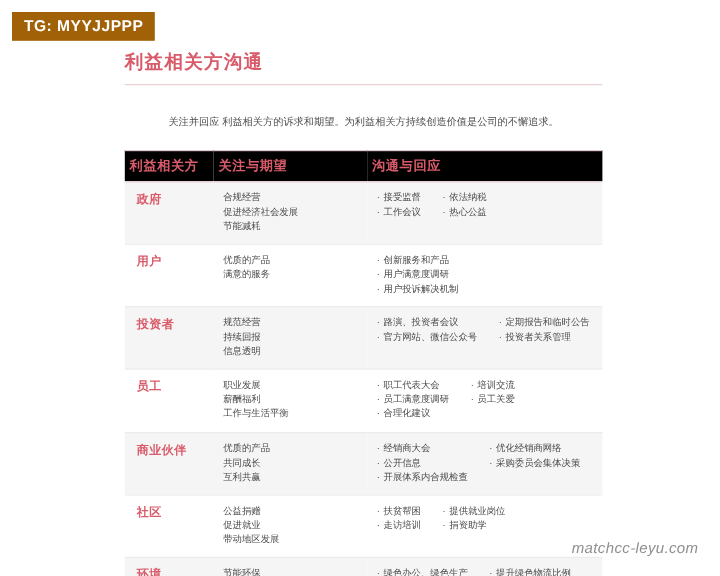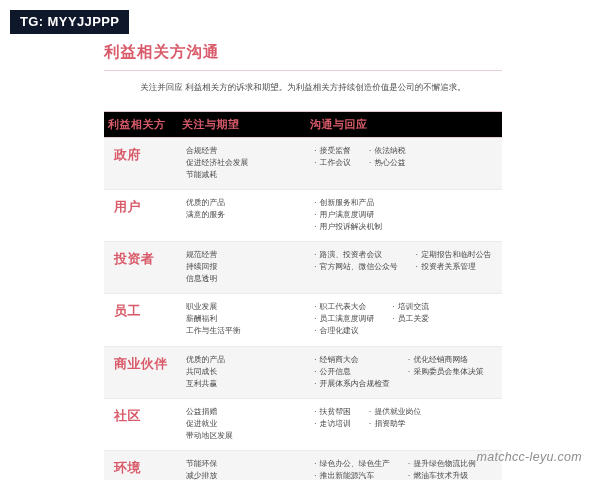--- a/index.html
+++ b/index.html
@@ -13,21 +13,21 @@
     position: relative;
     width: 600px; height: 480px;
     background: #ffffff;
     overflow: hidden;
   }
 
   
   #tg-badge {
     position: absolute;
     left: 10px; top: 10px;
-    background: #0f172a;
+    background: #a16207;
     color: #ffffff;
     font-size: 13px;
     font-weight: bold;
     letter-spacing: .4px;
     padding: 5px 10px 6px 10px;
     line-height: 1;
     z-index: 10;
   }
 
   
@@ -57,21 +57,21 @@
     margin: 0 0 0 52px;
   }
   .title-rule {
     height: 1px;
     background: #e8cfd2;
     margin: 0 0 0 52px;
     width: 398px;
   }
 
   .intro {
-    margin: 10px 0 16px 52px;
+    margin: 24px 0 16px 52px;
     width: 398px;
     color: #4d4d4d;
     font-size: 8.5px;
     line-height: 1.6;
     text-align: center;
   }
 
   table.matrix {
     margin-left: 52px;
     width: 398px;
@@ -101,21 +101,21 @@
     vertical-align: top;
     padding: 7px 6px 8px 8px;
     font-size: 7.8px;
     line-height: 1.55;
     color: #4a4a4a;
     border-bottom: 1px solid #ebebeb;
   }
   table.matrix tbody td.party {
     color: #d95b6a;
     font-weight: bold;
-    font-size: 13px;
+    font-size: 10px;
     text-align: left;
     padding-left: 10px;
     letter-spacing: .4px;
   }
   .lines > div { white-space: nowrap; }
   .lines > div.bullet:before {
     content: "\00B7";
     margin-right: 3px;
   }
   td.resp { padding-left: 6px; }

